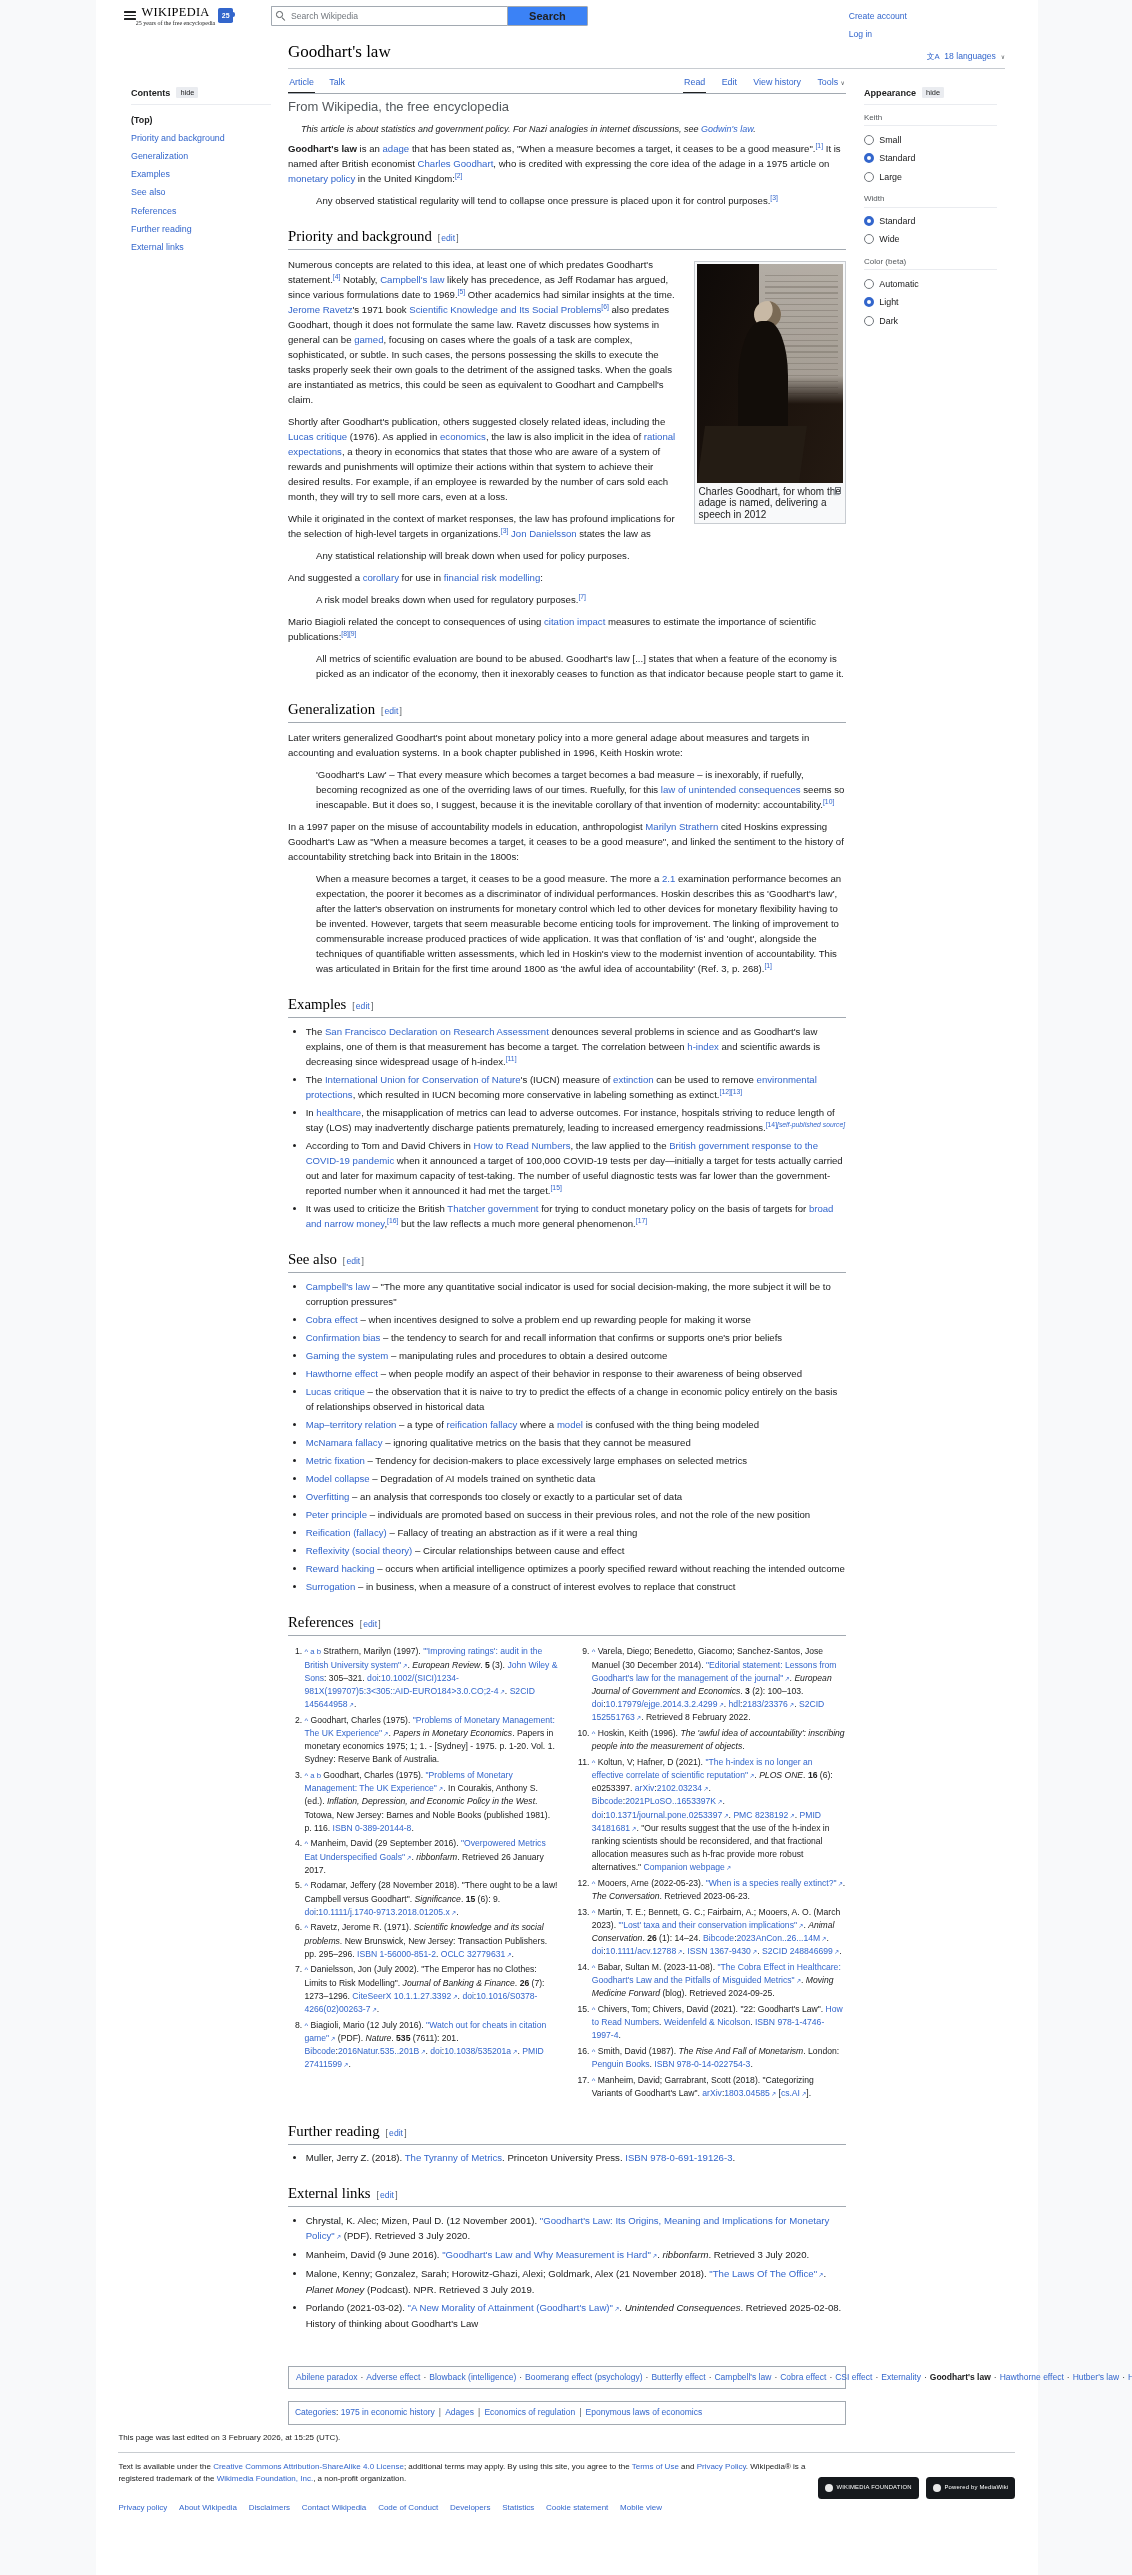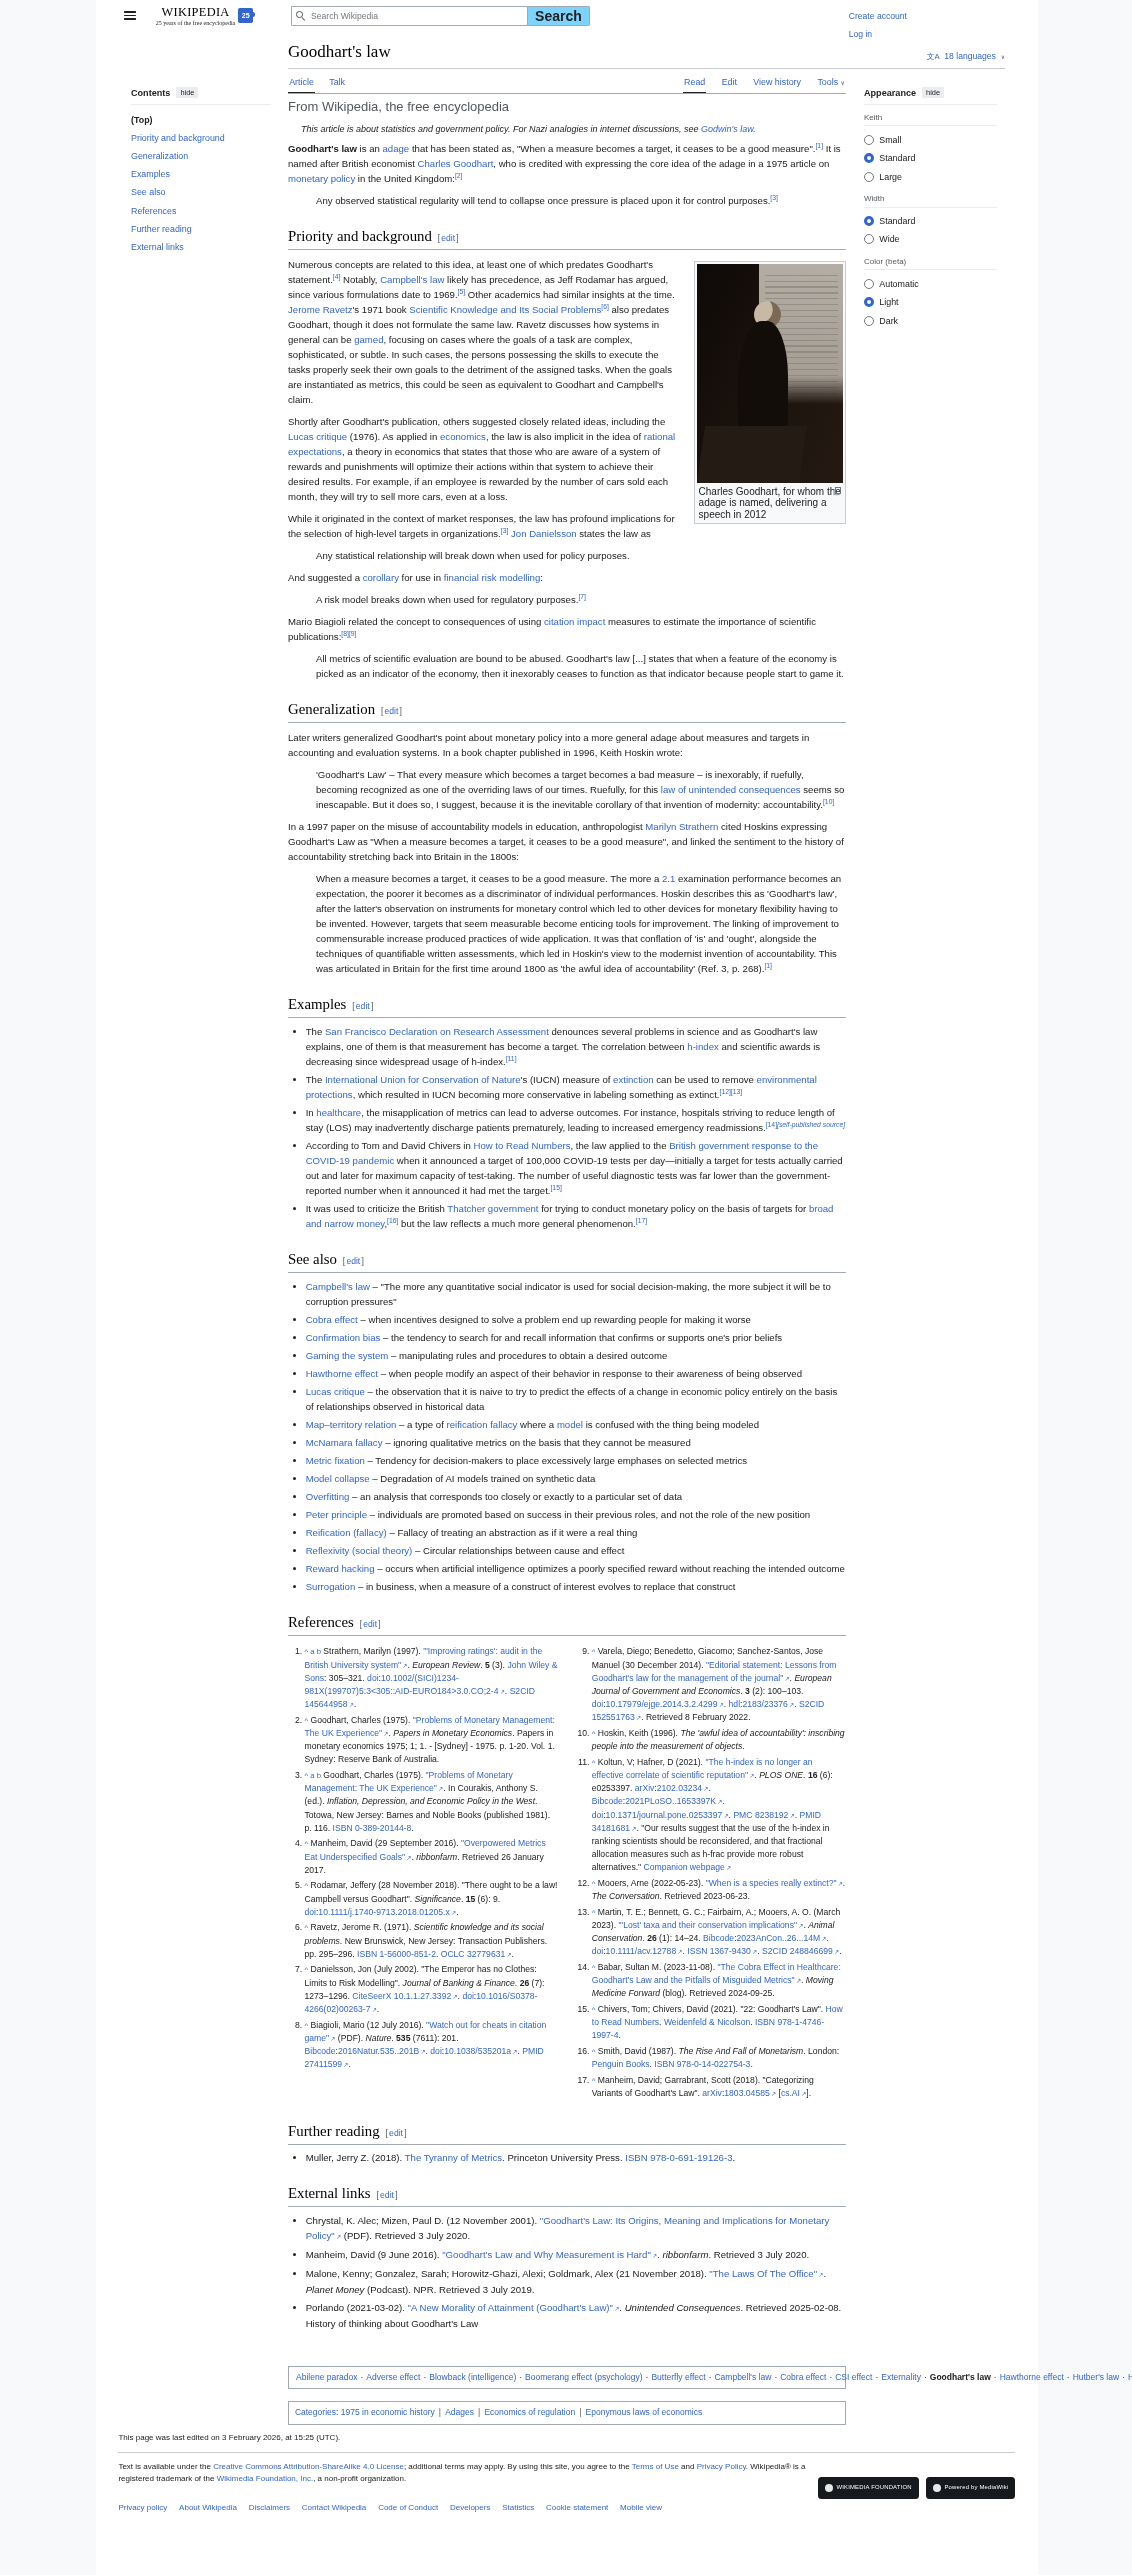--- a/index.html
+++ b/index.html
@@ -6,32 +6,32 @@
   html,body { margin:0; padding:0; }
   body { background:#f0f1f4; font-family:"Liberation Sans", sans-serif; color:#202122; }
   a { color:#3366cc; text-decoration:none; cursor:pointer; }
   .viewport { position:relative; width:1133px; height:2576px; background:#f8f9fa; overflow:hidden; }
   .frame { position:absolute; left:96px; top:0; width:942px; height:2576px; background:#fff; }
 
   
   .site-header { position:absolute; top:0; left:0; width:100%; height:31px; background:#fff; display:flex; align-items:center; }
   .burger { margin-left:28px; width:11.8px; cursor:pointer; }
   .burger span { display:block; height:1.2px; background:#202122; margin:2.4px 0; border-radius:0.6px; }
-  .logo { display:flex; align-items:center; margin-left:20px; cursor:pointer; }
+  .logo { display:flex; align-items:center; cursor:pointer; }
   .logo-text { text-align:center; font-family:"Liberation Serif", serif; }
   .logo-word { font-size:12.4px; letter-spacing:0.3px; color:#000; }
   .logo-tag { font-size:6px; color:#202122; margin-top:0.6px; }
   .puzzle25 { width:14.8px; height:14.8px; background:#36c; color:#fff; font-size:7px; font-weight:bold; display:flex; align-items:center; justify-content:center; border-radius:1.8px; margin-left:3px; position:relative; }
   .puzzle25::after { content:""; position:absolute; right:-2.4px; top:4.1px; width:4.7px; height:4.7px; background:#36c; border-radius:50%; }
   .searchbox { display:flex; margin-left:38px; height:20px; }
   .search-input { width:236px; border:0.6px solid #a2a9b1; border-right:none; border-radius:1.2px 0 0 1.2px; padding:0 4.7px 0 19px; font-size:8.6px; color:#202122; background:#fff; }
   .search-input::placeholder { color:#72777d; }
   .search-icon { position:absolute; margin:5.9px 0 0 5.3px; width:6.5px; height:6.5px; border:1.2px solid #54595d; border-radius:50%; }
   .search-icon::after { content:""; position:absolute; left:5.3px; top:4.7px; width:1.2px; height:4.1px; background:#54595d; transform:rotate(-45deg); }
-  .search-btn { border:0.6px solid #a2a9b1; background:#7dd3fc; font-weight:bold; font-size:14px; padding:0 7px; border-radius:0 1.2px 1.2px 0; color:#202122; cursor:pointer; }
+  .search-btn { border:0.6px solid #a2a9b1; background:#3b82f6; font-weight:bold; font-size:11px; padding:0 21px; border-radius:0 1.2px 1.2px 0; color:#202122; cursor:pointer; }
   .header-links { margin-left:auto; margin-right:131px; display:flex; gap:8.3px; font-size:8.6px;flex-direction:column; }
 
   
   .toc { position:absolute; left:35px; top:87px; width:140px; font-size:8.9px; }
   .toc-head { display:flex; align-items:center; gap:5.9px; padding-bottom:5.3px; border-bottom:0.6px solid #eaecf0; }
   .toc-title { font-weight:bold; font-size:9.1px; }
   .hide-btn { background:#eaecf0; color:#202122; font-size:7.4px; padding:1.2px 4.1px; border-radius:1.2px; cursor:pointer; }
   .toc ul { list-style:none; margin:5.9px 0 0; padding:0; }
   .toc li { padding:4.1px 0; }
   .toc li a { color:#3366cc; }

